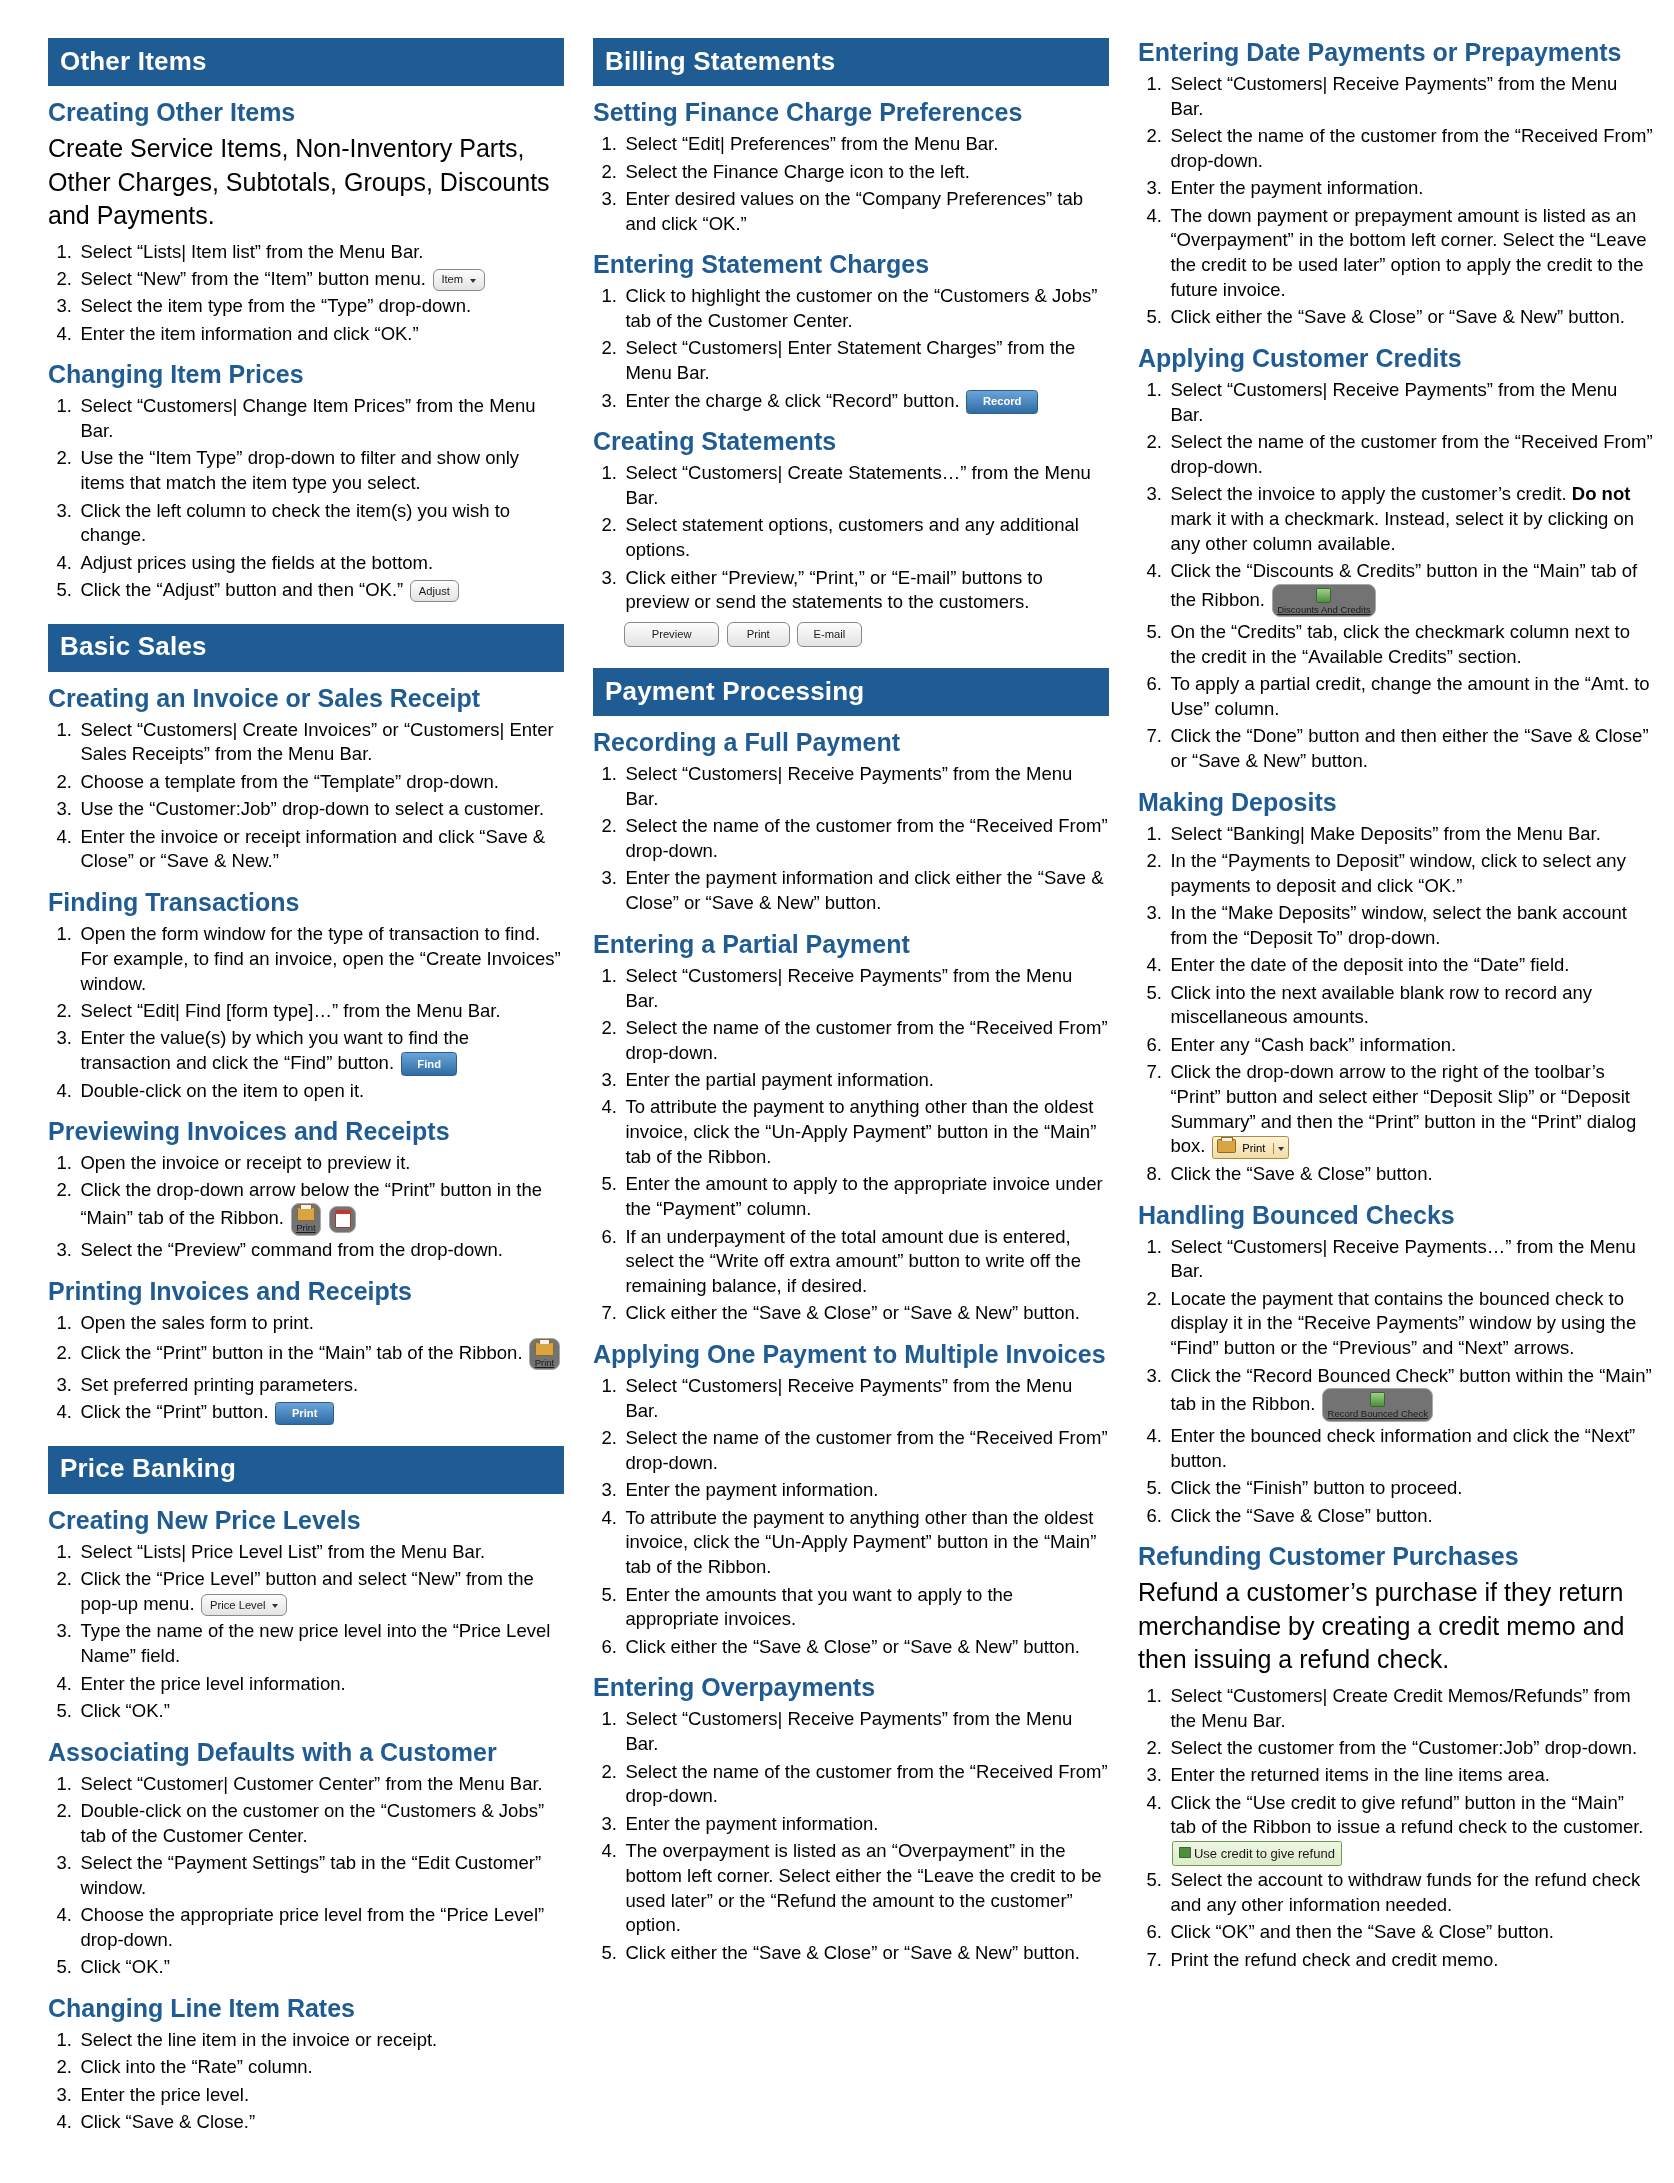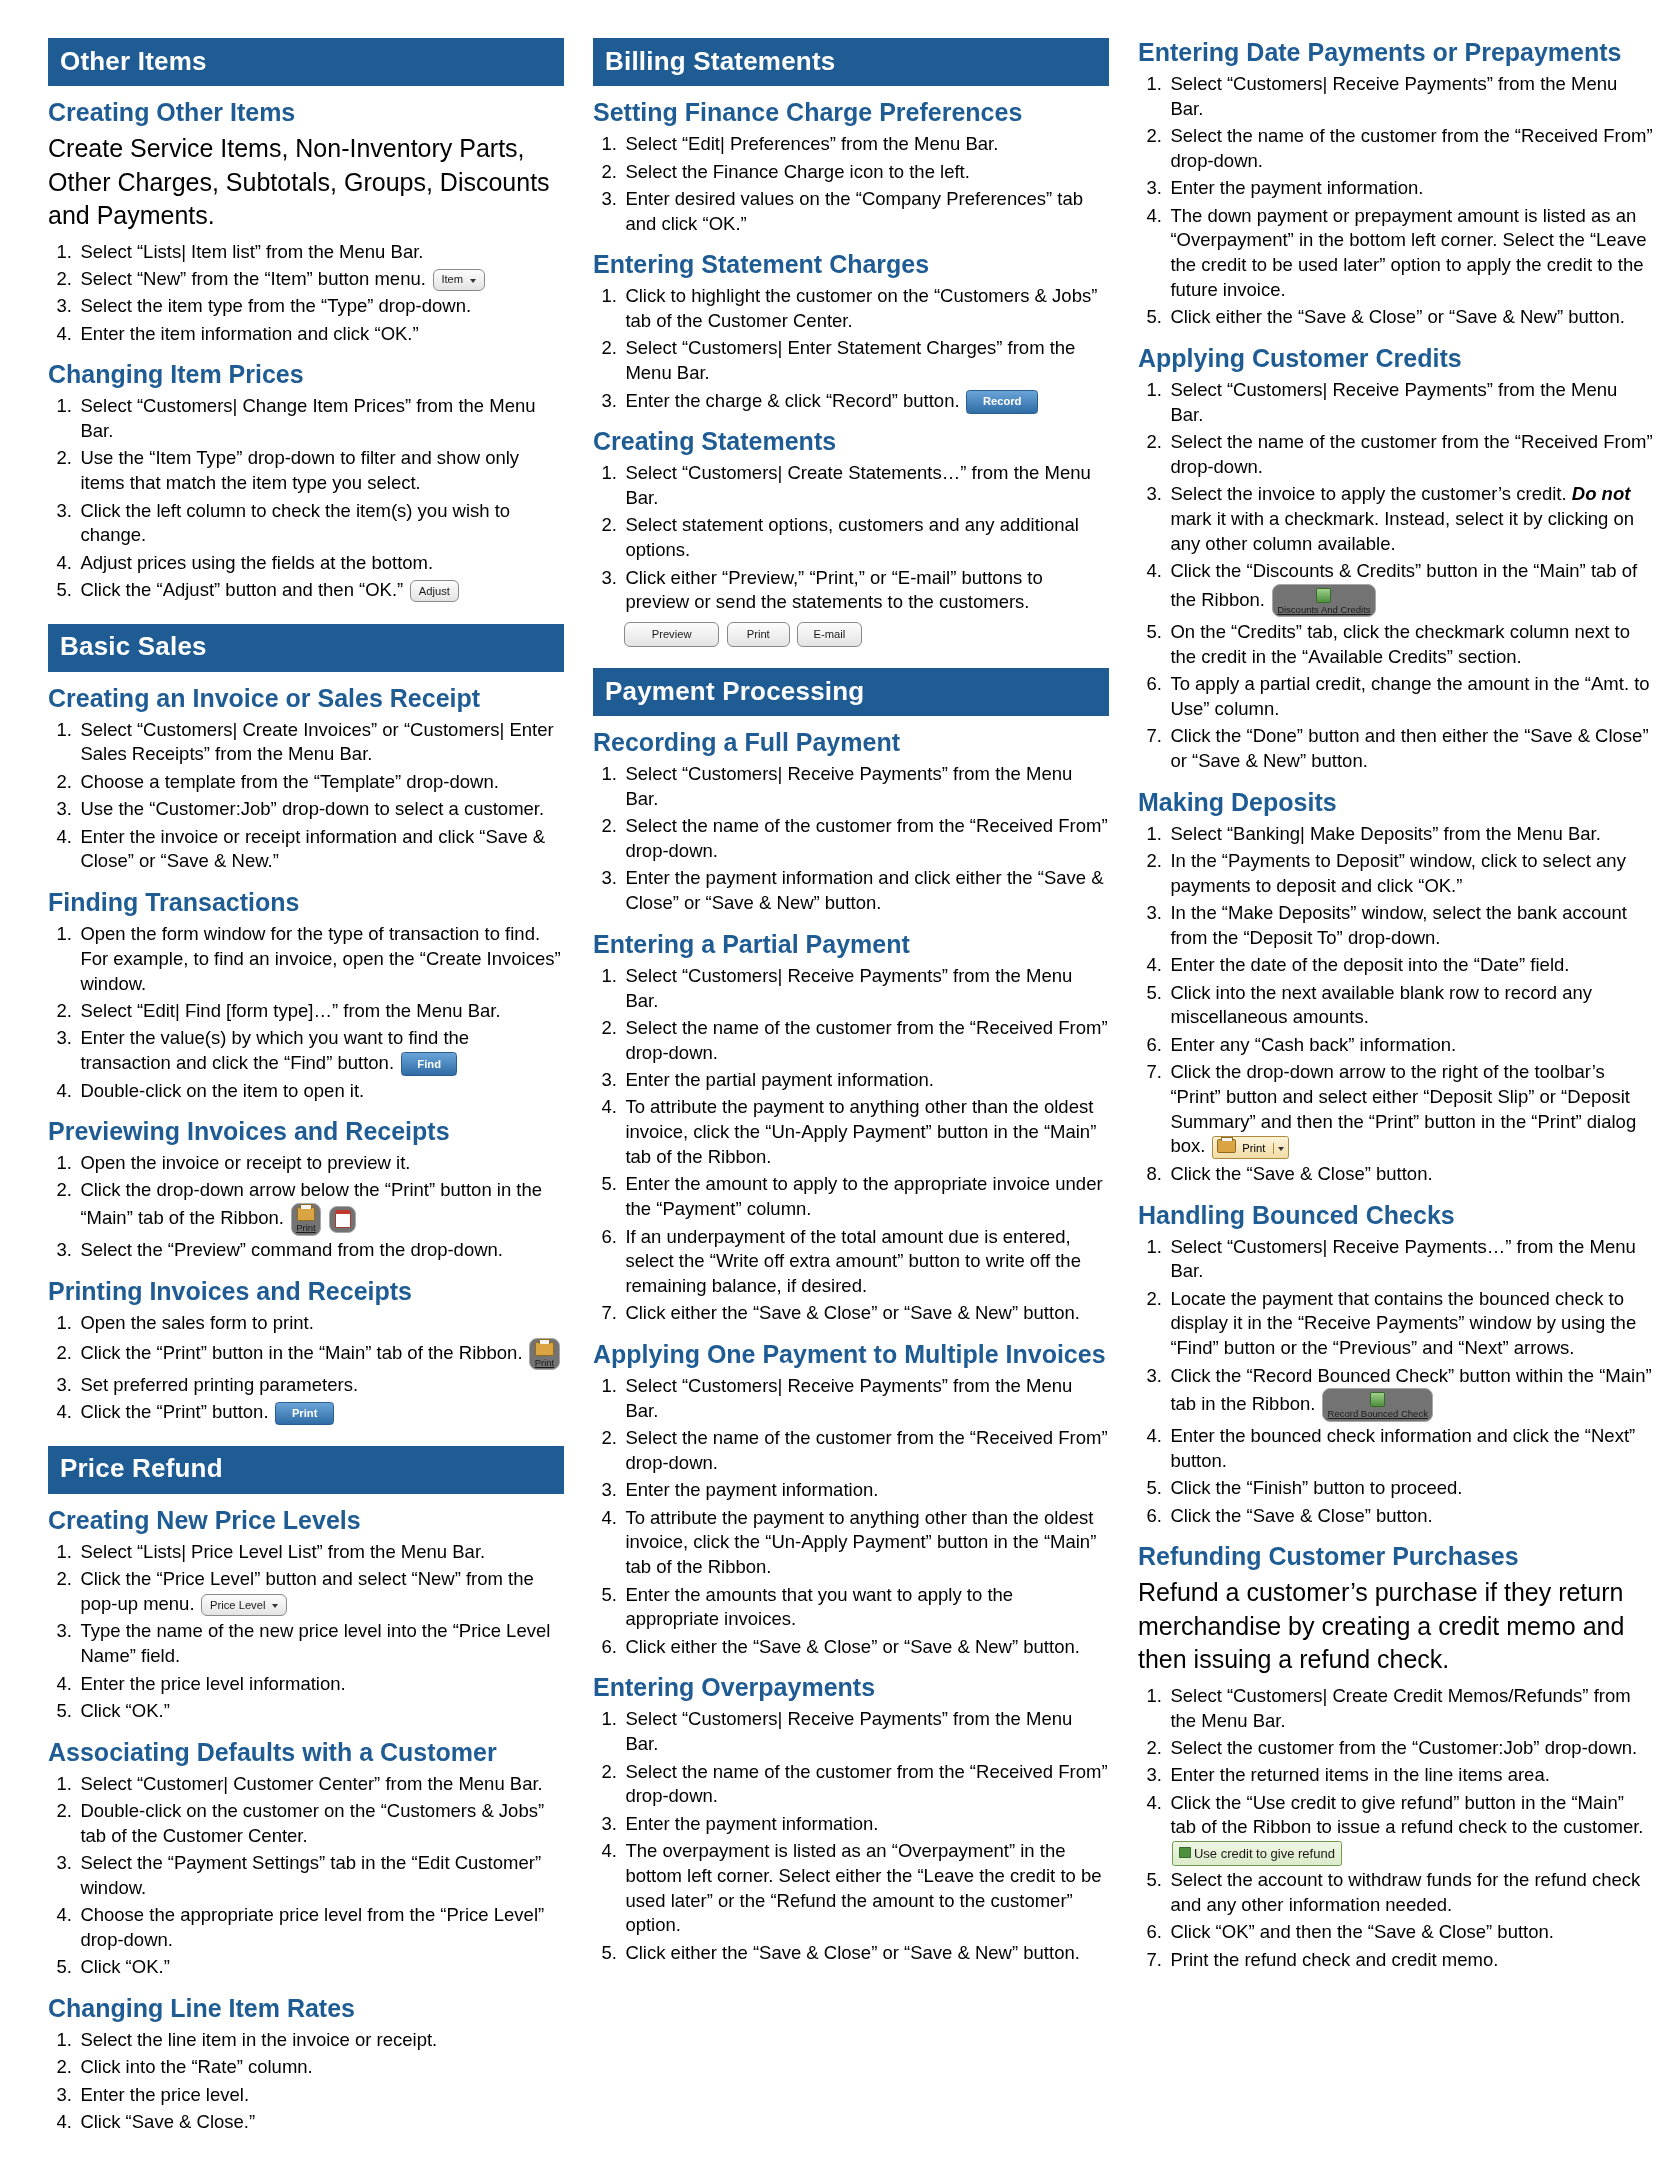--- a/index.html
+++ b/index.html
@@ -195,21 +195,21 @@
   }
   .cal {
     display: inline-block;
     width: 13.8px; height: 13px;
     background: #ffffff;
     border: 0.9px solid #9a3b2e;
     border-top: 4.3px solid #c0392b;
     border-radius: 1.7px;
     vertical-align: -1.7px;
   }
-  .bold { font-weight: bold; font-style: italic; }
+  .bold { font-weight: bold; }
 </style>
 </head>
 <body>
 
 <div class="page">
   <div class="columns">
 
     <div class="col col-left">
 
       <div class="bar first">Other Items</div>
@@ -279,21 +279,21 @@
             <span class="glyph"><span class="printer"></span></span>
             <span>Print</span>
           </span>
         </li>
         <li>Set preferred printing parameters.</li>
         <li><span>Click the “Print” button.</span>
           <span class="btn blue">Print</span>
         </li>
       </ol>
 
-      <div class="bar sec-space">Price Refund</div>
+      <div class="bar sec-space">Price Banking</div>
 
       <h2 class="head first">Creating New Price Levels</h2>
       <ol class="steps">
         <li>Select “Lists| Price Level List” from the Menu Bar.</li>
         <li><span>Click the “Price Level” button and select “New” from the pop-up menu.</span>
           <span class="btn dd">Price Level</span>
         </li>
         <li>Type the name of the new price level into the “Price Level Name” field.</li>
         <li>Enter the price level information.</li>
         <li>Click “OK.”</li>

